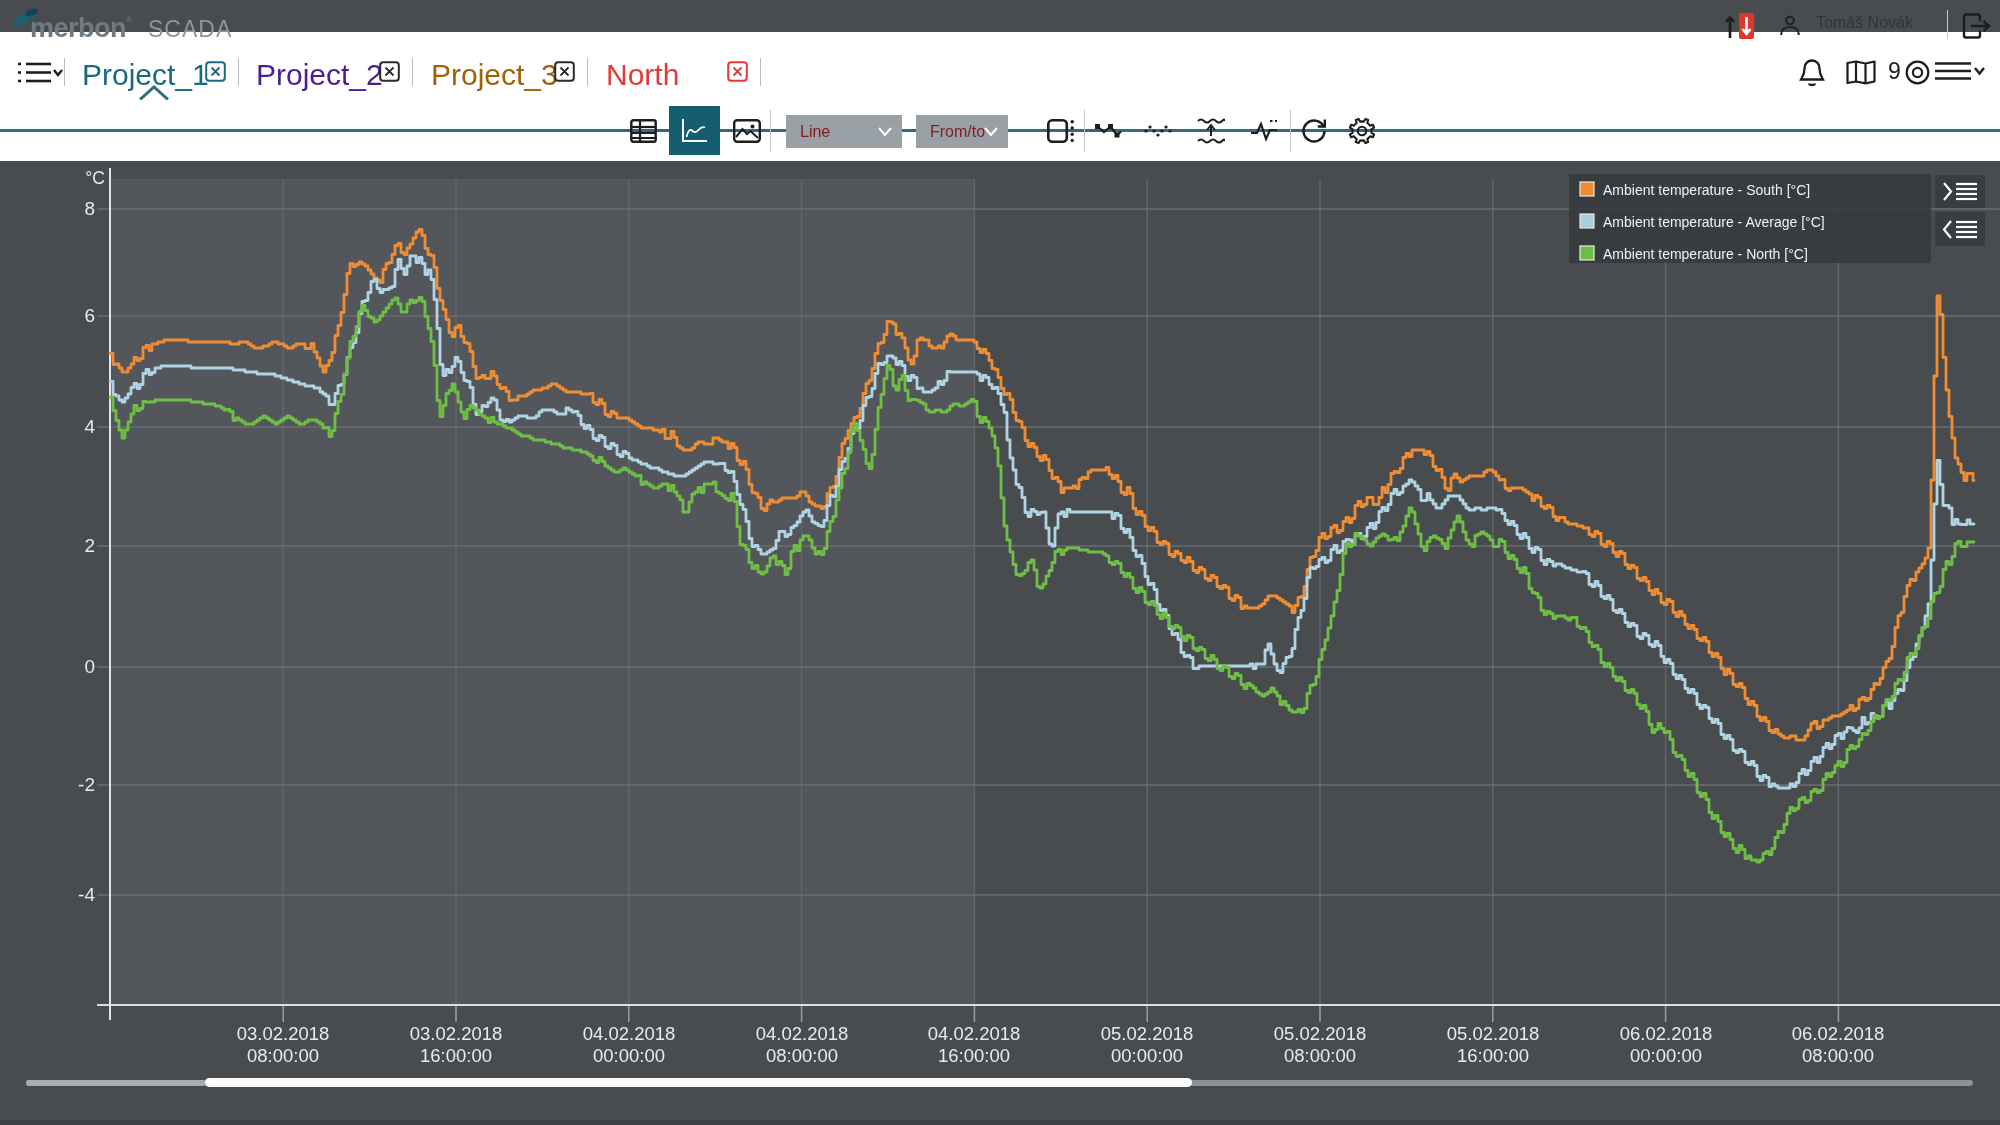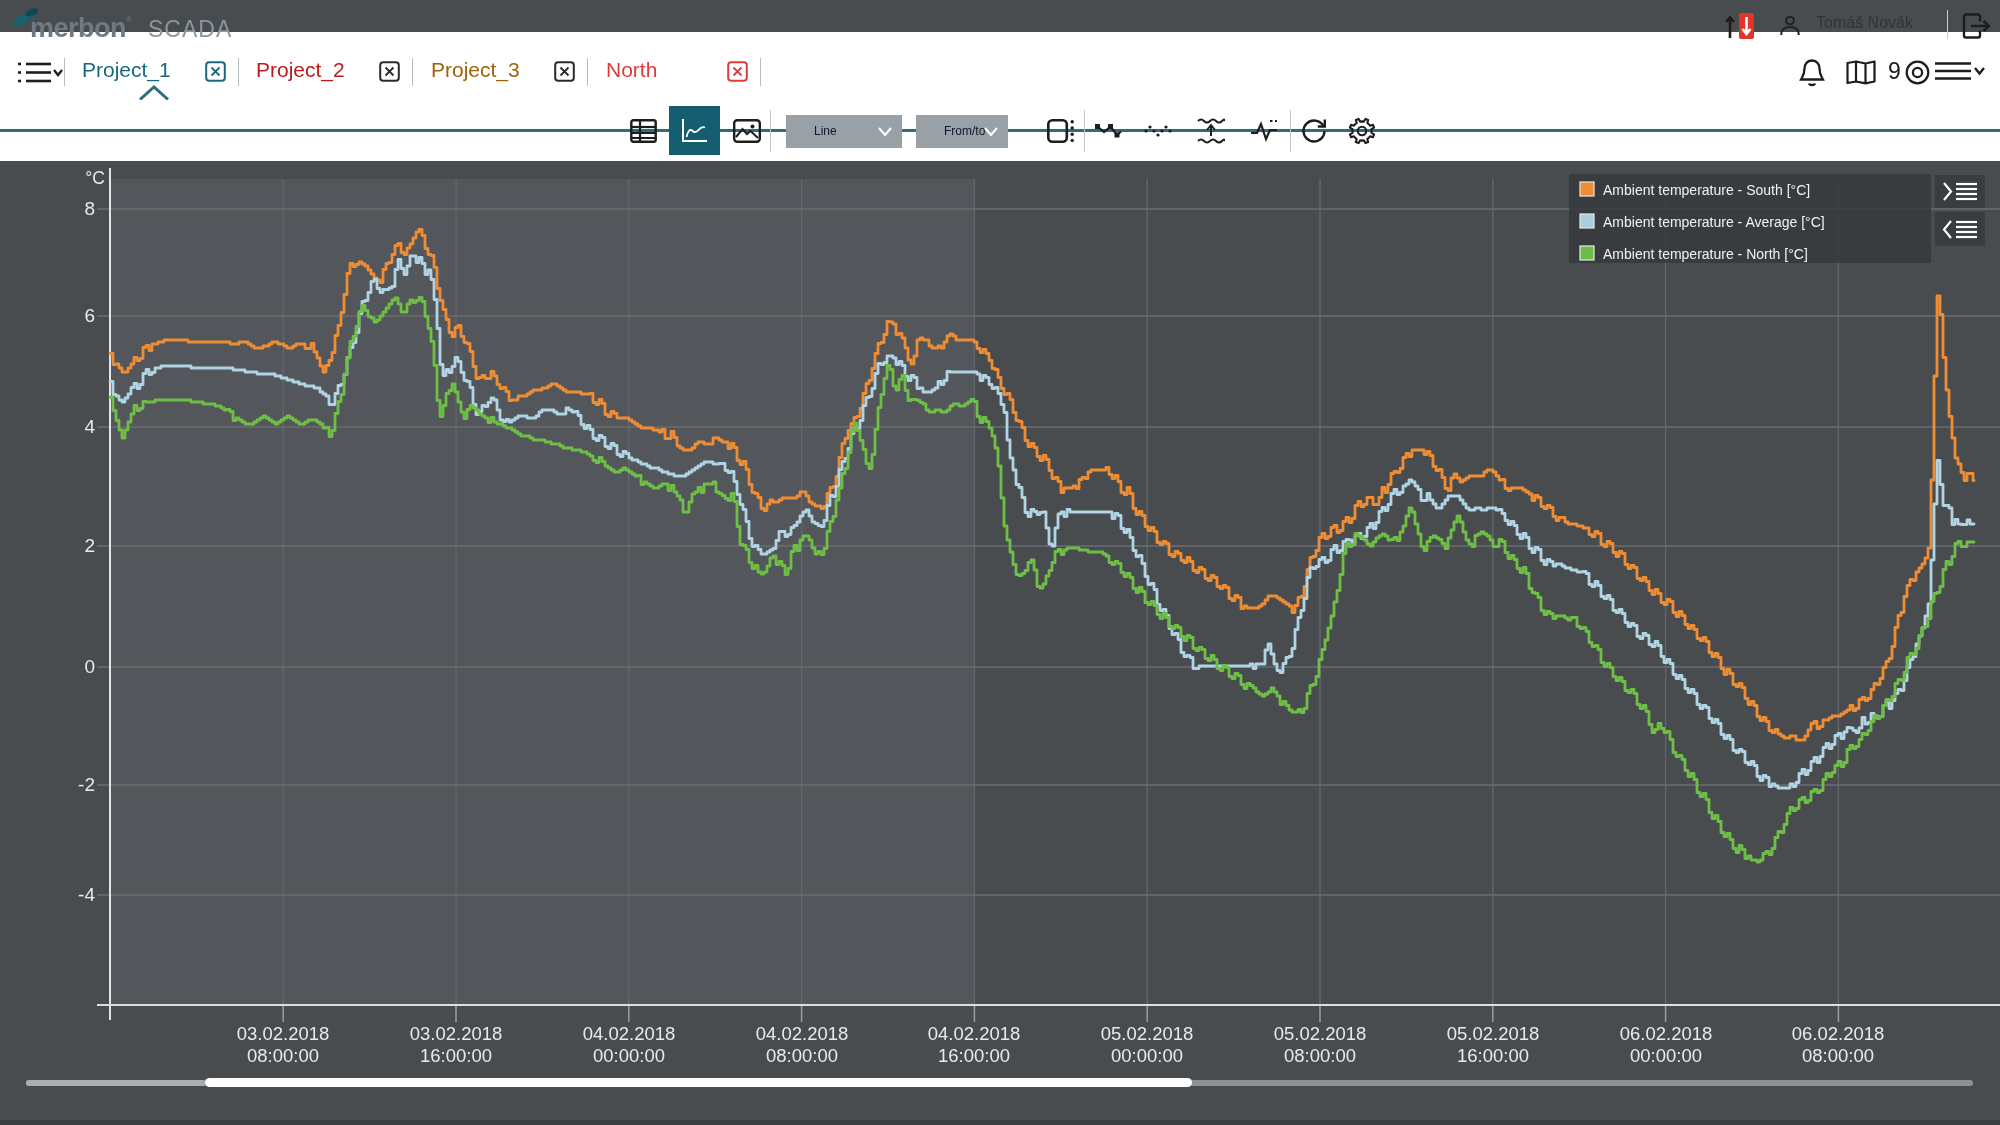--- a/index.html
+++ b/index.html
@@ -3,25 +3,25 @@
 <style>
   * { margin:0; padding:0; box-sizing:border-box; }
   html,body { width:2000px; height:1125px; overflow:hidden; background:#494c4f;
     font-family:"Liberation Sans", sans-serif; }
   .abs { position:absolute; }
   body { position:relative; }
   #hdr1 { width:2000px; height:48px; background:#fff;margin-top:32px; }
   #hdr2 { width:2000px; height:49px; background:#fff; }
   #tealbar { width:2000px; height:3px; background:#2e6c7e; }
   #toolbar { width:2000px; height:61px; background:#fff; }
-  .tab { position:absolute; top:58px; font-size:21px; }
+  .tab { position:absolute; top:58px; font-size:30px; }
   .sep2 { position:absolute; top:58px; width:1px; height:28px; background:#b9bcbe; }
   .csep { position:absolute; top:110px; width:1px; height:42px; background:#c3c6c8; }
-  .dd { position:absolute; top:115px; height:33px; background:#9aa1a6; color:#0f172a; font-size:12px;
-        line-height:33px; padding-left:28px; }
+  .dd { position:absolute; top:115px; height:33px; background:#9aa1a6; color:#7f1d1d; font-size:16px;
+        line-height:33px; padding-left:14px; }
   .dd svg { position:absolute; right:9px; top:9px; }
 </style></head>
 <body>
 <div id="hdr1">
 
   <svg class="abs" style="left:12px;top:7px" width="230" height="38" viewBox="0 0 230 38">
     <path d="M0.5 17.5 C2.5 9.5 11 5.5 19.5 8 C18 16 8.5 20.5 0.5 17.5 Z" fill="#1d616e"></path>
     <path d="M13 8.5 C14 2.8 20.5 0.2 26.5 2.2 C25.5 8.2 18.5 11 13 8.5 Z" fill="#0d4758"></path>
     <path d="M19.5 8 C21.5 10.5 22.5 13.5 22.3 17" fill="none" stroke="#1d616e" stroke-width="1.5"></path>
     <text x="18" y="30" font-size="27" font-weight="bold" fill="#6f7a83" letter-spacing="-0.5">merbon</text>
@@ -60,21 +60,21 @@
     </g>
     <path d="M37 10 L41 15 L45 10" fill="none" stroke="#1d1d1b" stroke-width="2.4"></path>
   </svg>
   <div class="sep2" style="left:64px"></div>
   <div class="tab" style="left:82px;color:#186a80">Project_1</div>
   <svg class="abs" style="left:205px;top:61px" width="21" height="21" viewBox="0 0 21 21">
     <rect x="1.2" y="1.2" width="18.6" height="18.6" rx="3" fill="none" stroke="#186a80" stroke-width="2"></rect>
     <path d="M6.5 6.5 L14.5 14.5 M14.5 6.5 L6.5 14.5" stroke="#186a80" stroke-width="1.8"></path>
   </svg>
   <div class="sep2" style="left:238px"></div>
-  <div class="tab" style="left:256px;color:#b91c1c">Project_2</div>
+  <div class="tab" style="left:256px;color:#4c1d95">Project_2</div>
   <svg class="abs" style="left:379px;top:61px" width="21" height="21" viewBox="0 0 21 21">
     <rect x="1.2" y="1.2" width="18.6" height="18.6" rx="3" fill="none" stroke="#2a2a2a" stroke-width="2"></rect>
     <path d="M6.5 6.5 L14.5 14.5 M14.5 6.5 L6.5 14.5" stroke="#2a2a2a" stroke-width="1.8"></path>
   </svg>
   <div class="sep2" style="left:412px"></div>
   <div class="tab" style="left:431px;color:#a16207">Project_3</div>
   <svg class="abs" style="left:554px;top:61px" width="21" height="21" viewBox="0 0 21 21">
     <rect x="1.2" y="1.2" width="18.6" height="18.6" rx="3" fill="none" stroke="#2a2a2a" stroke-width="2"></rect>
     <path d="M6.5 6.5 L14.5 14.5 M14.5 6.5 L6.5 14.5" stroke="#2a2a2a" stroke-width="1.8"></path>
   </svg>

